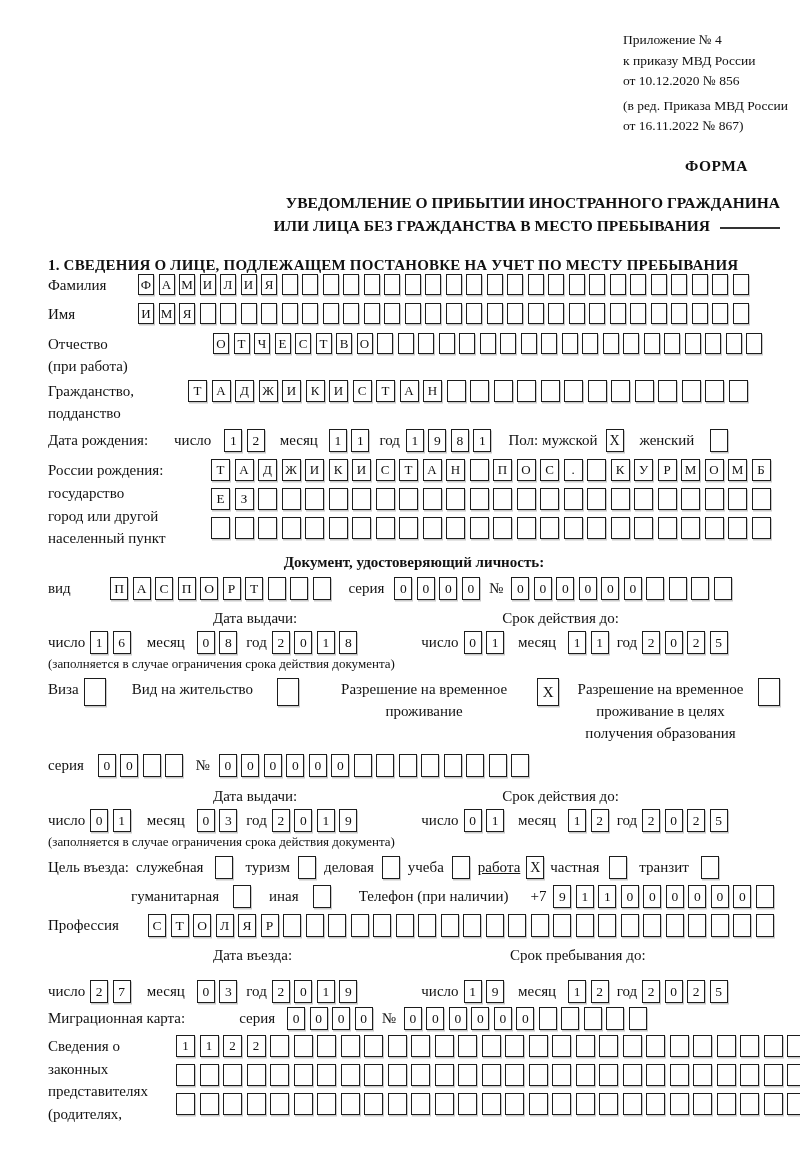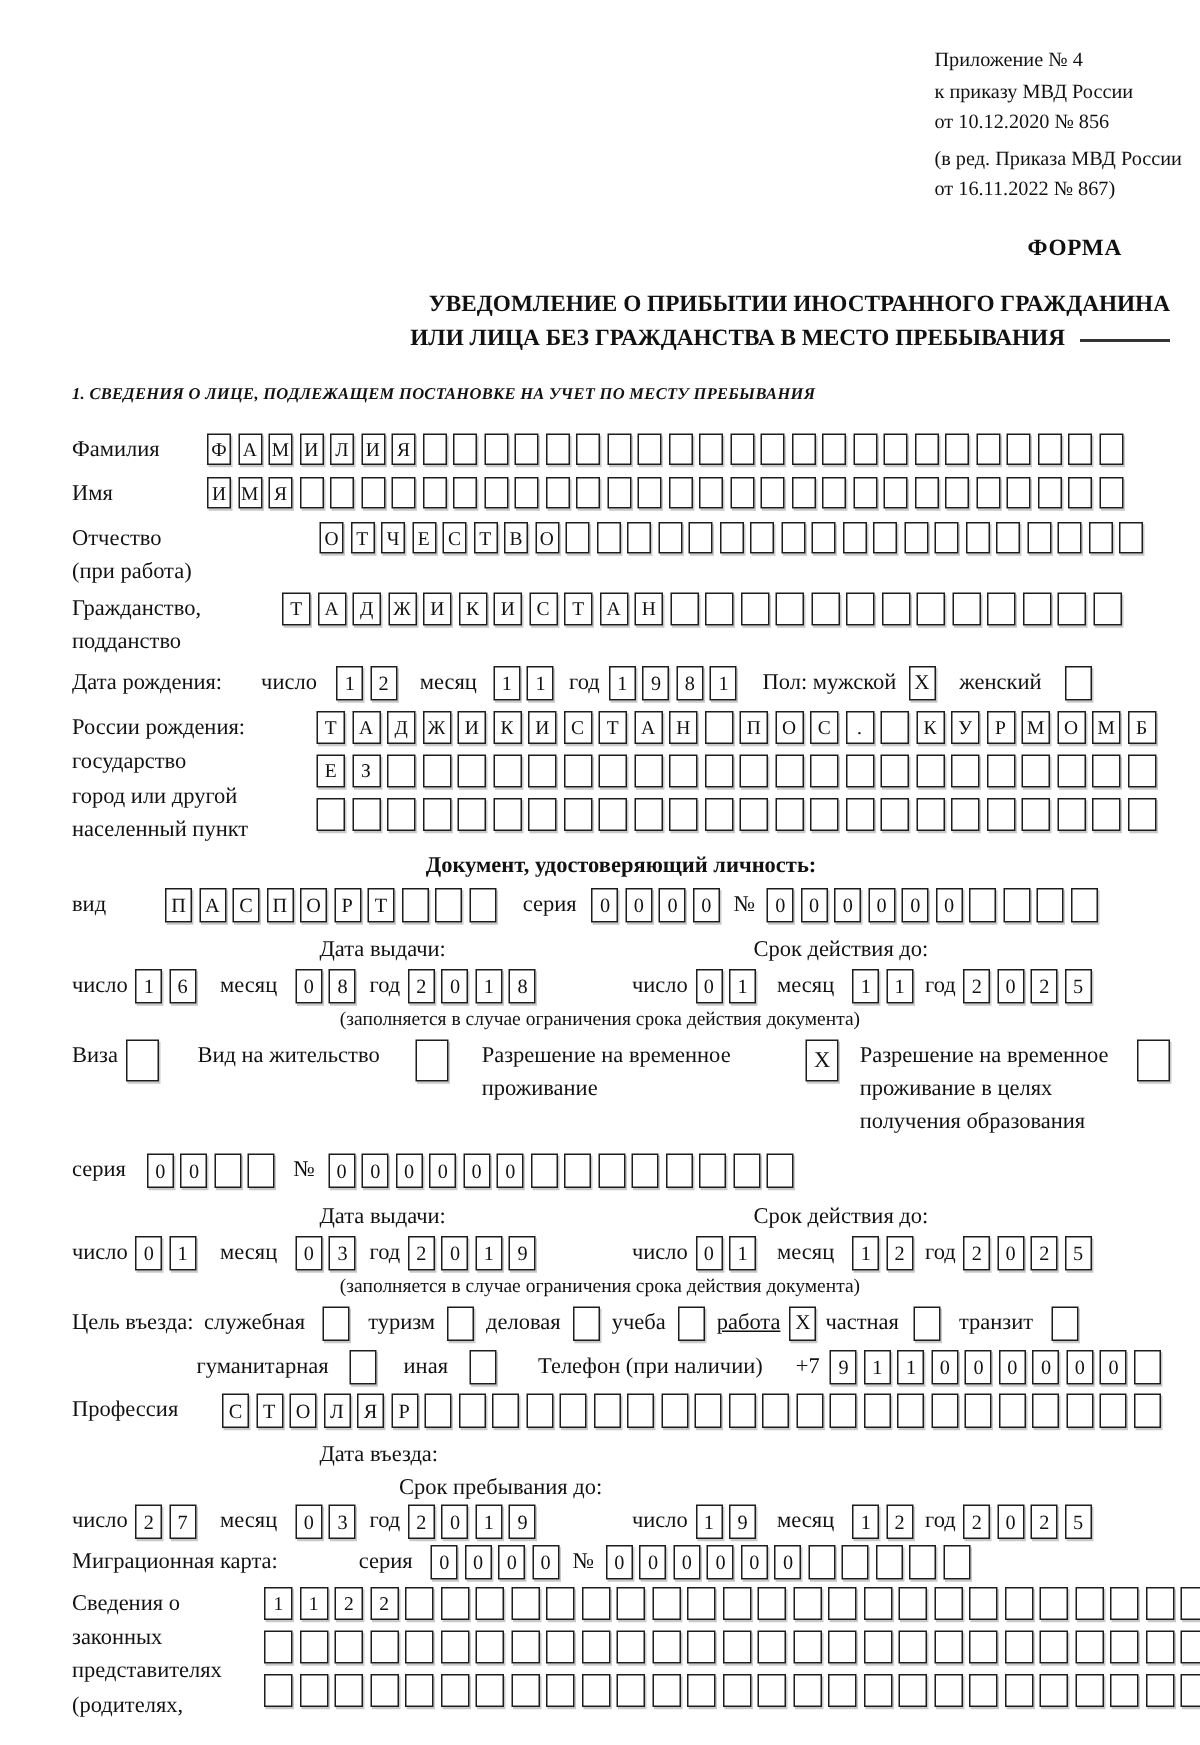--- a/index.html
+++ b/index.html
@@ -17,30 +17,30 @@
   .cells.cbs .cell{width:16px;height:21px;line-height:21px;font-size:14px;}
 
   .frow{display:flex;align-items:flex-start;margin-bottom:7.5px;}
   .lbl{flex:0 0 auto;line-height:22px;}
 
   .appendix{margin-left:575px;width:200px;line-height:20.5px;font-size:13.5px;}
   .appendix .gap{margin-top:4px;}
   .forma{text-align:right;padding-right:32px;font-weight:bold;font-size:15.5px;margin-top:20px;letter-spacing:.5px;}
   .title{ text-align:right;font-weight:bold;font-size:15.5px;line-height:23px;margin-top:16px;}
   .uline{display:inline-block;width:60px;height:0;border-bottom:2.2px solid #333;margin-left:10px;vertical-align:2px;}
-  .s1head{font-weight:bold;font-size:11px;margin-top:20px;margin-bottom:20px;letter-spacing:.2px;font-style:italic;}
+  .s1head{font-weight:bold;font-size:15px;margin-top:20px;letter-spacing:.2px;}
 
   .twocol{display:flex;align-items:flex-start;margin-bottom:4px;}
   .lcol{flex:0 0 auto;line-height:22.6px;}
   .rcol{flex:0 0 auto;}
   .rcol .cells{margin-bottom:7px;}
 
   .ctr{text-align:center;font-weight:bold;margin:4px 0 6px 0;}
-  .note-r{text-align:center;padding-right:28px;font-size:13px;margin-top:1px;margin-bottom:6px;}
-  .chkblock{text-align:left;line-height:22px;}
+  .note-r{text-align:left;padding-right:28px;font-size:13px;margin-top:1px;margin-bottom:6px;}
+  .chkblock{text-align:center;line-height:22px;}
 </style>
 </head>
 <body>
 
 <div class="page">
 
   <div class="appendix">
     <div>Приложение № 4</div>
     <div>к приказу МВД России</div>
     <div>от 10.12.2020 № 856</div>
@@ -580,21 +580,21 @@
         <span class="cell"></span>
         <span class="cell"></span>
         <span class="cell"></span>
         <span class="cell"></span>
         <span class="cell"></span>
         <span class="cell"></span>
         <span class="cell"></span>
       </span>
   </div>
 
-  <div class="frow" style="margin-bottom:0;margin-top:3px;flex-direction:column;">
+  <div class="frow" style="margin-bottom:14px;margin-top:3px;">
     <span class="lbl" style="margin-left:165px;">Дата въезда:</span>
     <span class="lbl" style="margin-left:218px;">Срок пребывания до:</span>
   </div>
   <div class="frow" style="margin-bottom:4px;">
     <span class="lbl">число</span>
     <span class="cells num" style="margin-left:5px;">
         <span class="cell">2</span>
         <span class="cell">7</span>
       </span>
     <span class="lbl" style="margin-left:16px;">месяц</span>

